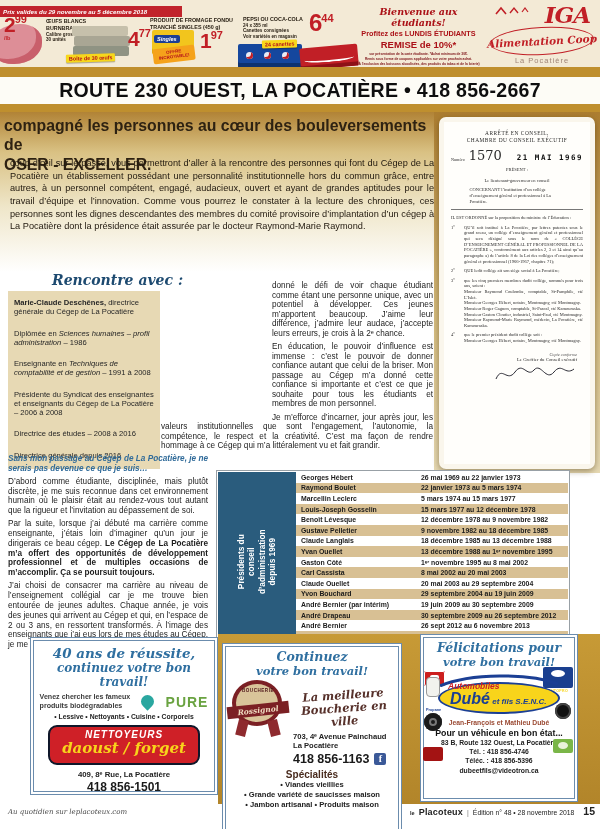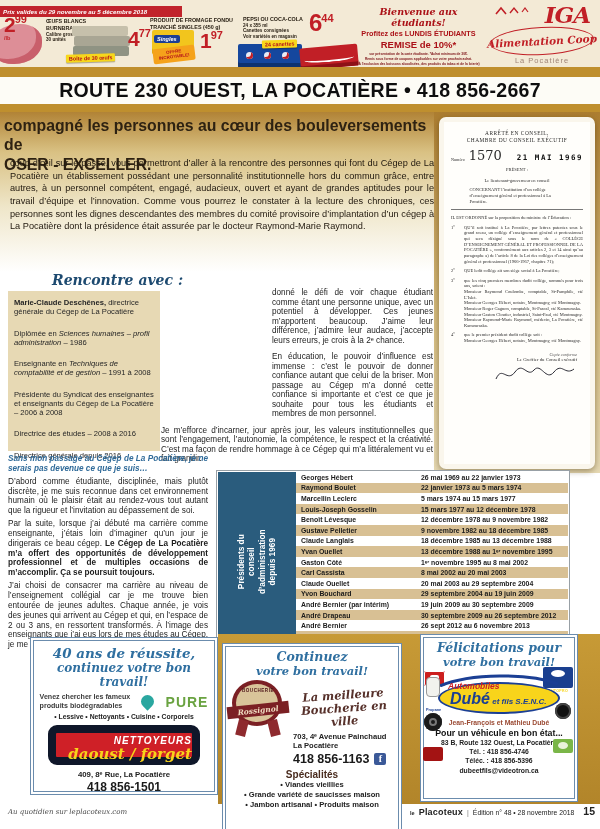--- a/index.html
+++ b/index.html
@@ -103,40 +103,40 @@
   .clause{display:flex;margin-top:4px;}
   .clause-num{width:13px;flex:none;}
   .clause-text{flex:1;white-space:pre-line;text-align:justify;}
   .doc-sign{margin-top:8px;text-align:right;padding-right:6px;}
   .doc-copie{font-style:italic;font-size:4.3px;color:#555;}
   .doc-greffier{font-size:4.8px;}
 
   
   .rencontre{left:52px;top:272px;font-family:"DejaVu Serif",serif;font-style:italic;
              font-weight:800;font-size:14px;color:#1d4a70;}
-  .bio-box{left:8px;top:291px;width:152px;height:160px;background:#e7d9b4;
+  .bio-box{left:8px;top:291px;width:152px;height:178px;background:#e7d9b4;
            box-sizing:border-box;padding:7px 6px;font-size:7.6px;line-height:1.22;color:#262626;}
   .bio-name{font-weight:800;}
   .bio-item{margin-top:12px;}
   .bio-item .it{font-style:italic;}
 
   .photo{left:161px;top:279px;width:104px;height:135px;background:#c9c9c3;border:3px solid #fff;
          box-sizing:border-box;box-shadow:1px 2px 5px rgba(0,0,0,.4);overflow:hidden;float:left;
          position:relative;margin:0 7px 3px 0;}
   .photo .bg{position:absolute;inset:0;background:linear-gradient(180deg,#d9d8d2,#b4b3ab);}
   .photo .hair{position:absolute;left:18px;top:6px;width:64px;height:52px;background:#9c4f28;
                border-radius:50% 50% 45% 45%;}
   .photo .face{position:absolute;left:26px;top:18px;width:48px;height:58px;background:#eac3a6;
                border-radius:46% 46% 50% 50%;}
   .photo .torso{position:absolute;left:6px;bottom:-4px;width:86px;height:52px;background:#17171a;
                 border-radius:40% 40% 0 0;}
 
   .right-col{left:161px;top:281px;width:272px;font-size:8.2px;line-height:1.16;
              text-align:justify;color:#1c1c1c;}
-  .right-col p{margin:7px 0 4px 0;}
+  .right-col p{margin:0 0 4px 0;}
   .left-lower{left:8px;top:454px;width:200px;font-size:8.2px;line-height:1.2;
               text-align:justify;color:#1c1c1c;}
   .left-lower p{margin:0 0 3px 0;}
   .lead{color:#2f6a99;font-weight:700;font-style:italic;}
   .b{font-weight:800;}
 
   
   .ptable{left:216px;top:470px;width:354px;height:184px;background:#fff;border:1px solid #98a0a6;
           box-sizing:border-box;padding:1px;display:flex;}
   .tbl-label{width:78px;background:#2a5c7d;display:flex;align-items:center;justify-content:center;
@@ -161,22 +161,22 @@
   .ad1 .s1{font-size:13.5px;}
   .ad1 .s2{font-size:12px;}
   .ad2 .s1,.ad3 .s1{font-size:12.5px;display:block;}
   .ad2 .s2,.ad3 .s2{font-size:11.5px;display:block;}
   .pure-row{display:flex;align-items:center;justify-content:center;gap:5px;margin-top:4px;}
   .pure-intro{width:96px;font-size:7.1px;font-weight:800;color:#3c3c3c;text-align:left;line-height:1.2;}
   .pure-logo{display:flex;align-items:center;gap:12px;}
   .drop{width:13px;height:13px;background:#2aa7a0;border-radius:50% 50% 50% 0;transform:rotate(-45deg);}
   .pure-word{font-size:14px;font-weight:700;color:#6aa341;letter-spacing:1px;}
   .ad1 .bullets{font-size:6.8px;font-weight:800;color:#222;margin-top:3px;}
-  .net-logo{margin:5px auto 0;width:152px;height:40px;background:#cf2027;border:8px solid #0f172a;
-            border-radius:9px;box-sizing:border-box;padding-top:3px;text-align:right;}
+  .net-logo{margin:5px auto 0;width:152px;height:40px;background:#cf2027;border:2px solid #0f172a;
+            border-radius:9px;box-sizing:border-box;padding-top:3px;}
   .net-top{color:#fff;font-style:italic;font-weight:900;font-size:10px;letter-spacing:1px;line-height:1;}
   .net-bottom{color:#f8d41b;font-style:italic;font-weight:900;font-size:15px;line-height:1.1;
               font-family:"DejaVu Serif",serif;}
   .ad1 .addr{font-size:7.8px;font-weight:800;color:#222;margin-top:5px;}
   .ad1 .phone{font-size:12px;font-weight:900;color:#1a1a1a;margin-top:1px;}
 
   .badge-row{display:flex;align-items:center;justify-content:center;gap:6px;margin-top:2px;}
   .badge{position:relative;width:58px;height:58px;flex:none;}
   .badge .circle{position:absolute;left:3px;top:0;width:50px;height:46px;border-radius:50%;
                  background:#d9c49a;border:4px solid #7b2024;box-sizing:border-box;}

